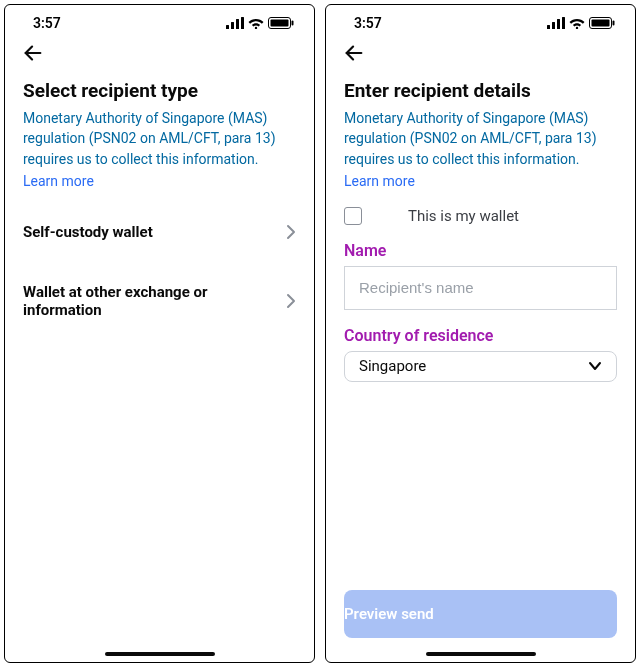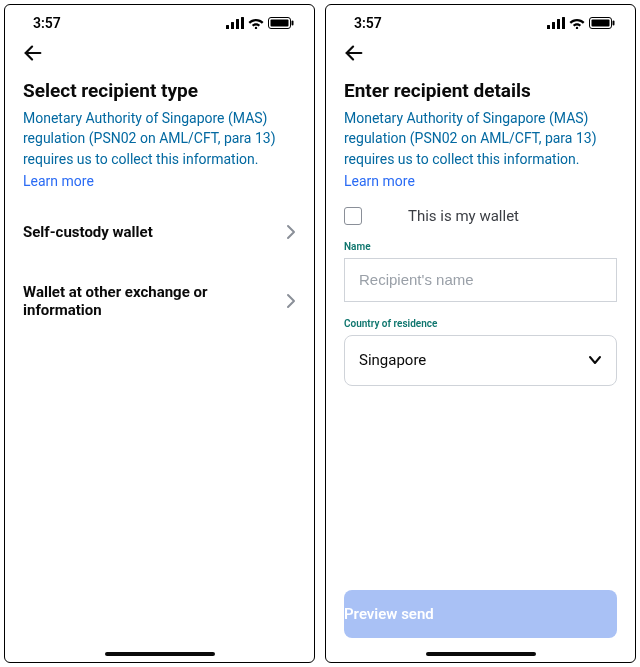--- a/index.html
+++ b/index.html
@@ -91,40 +91,40 @@
   .checkbox-box {
     width: 18px;
     height: 18px;
     border: 1.5px solid #8a8f98;
     border-radius: 3px;
     flex: 0 0 auto;
   }
   .checkbox-label { font-size: 15px; color: #3b3e44; margin-left: 36px; }
   .field { margin-top: 16px; }
   .field-label {
-    font-size: 10px;
+    font-size: 16px;
     font-weight: 600;
-    color: #0f766e;
+    color: #a21caf;
     margin-bottom: 6px;
   }
   .text-input {
     width: 100%;
     height: 44px;
     border: 1px solid #cfd3d9;
     border-radius: 0;
     padding: 0 14px;
     font-size: 15px;
     color: #0a0a0a;
     outline: none;
     background: #fff;
   }
   .text-input::placeholder { color: #9aa0a8; }
   .select-box {
     width: 100%;
-    height: 51px;
+    height: 31px;
     border: 1px solid #cfd3d9;
     border-radius: 8px;
     padding: 0 14px;
     font-size: 15px;
     color: #0a0a0a;
     background: #fff;
     display: flex;
     align-items: center;
     justify-content: space-between;
     cursor: pointer;

